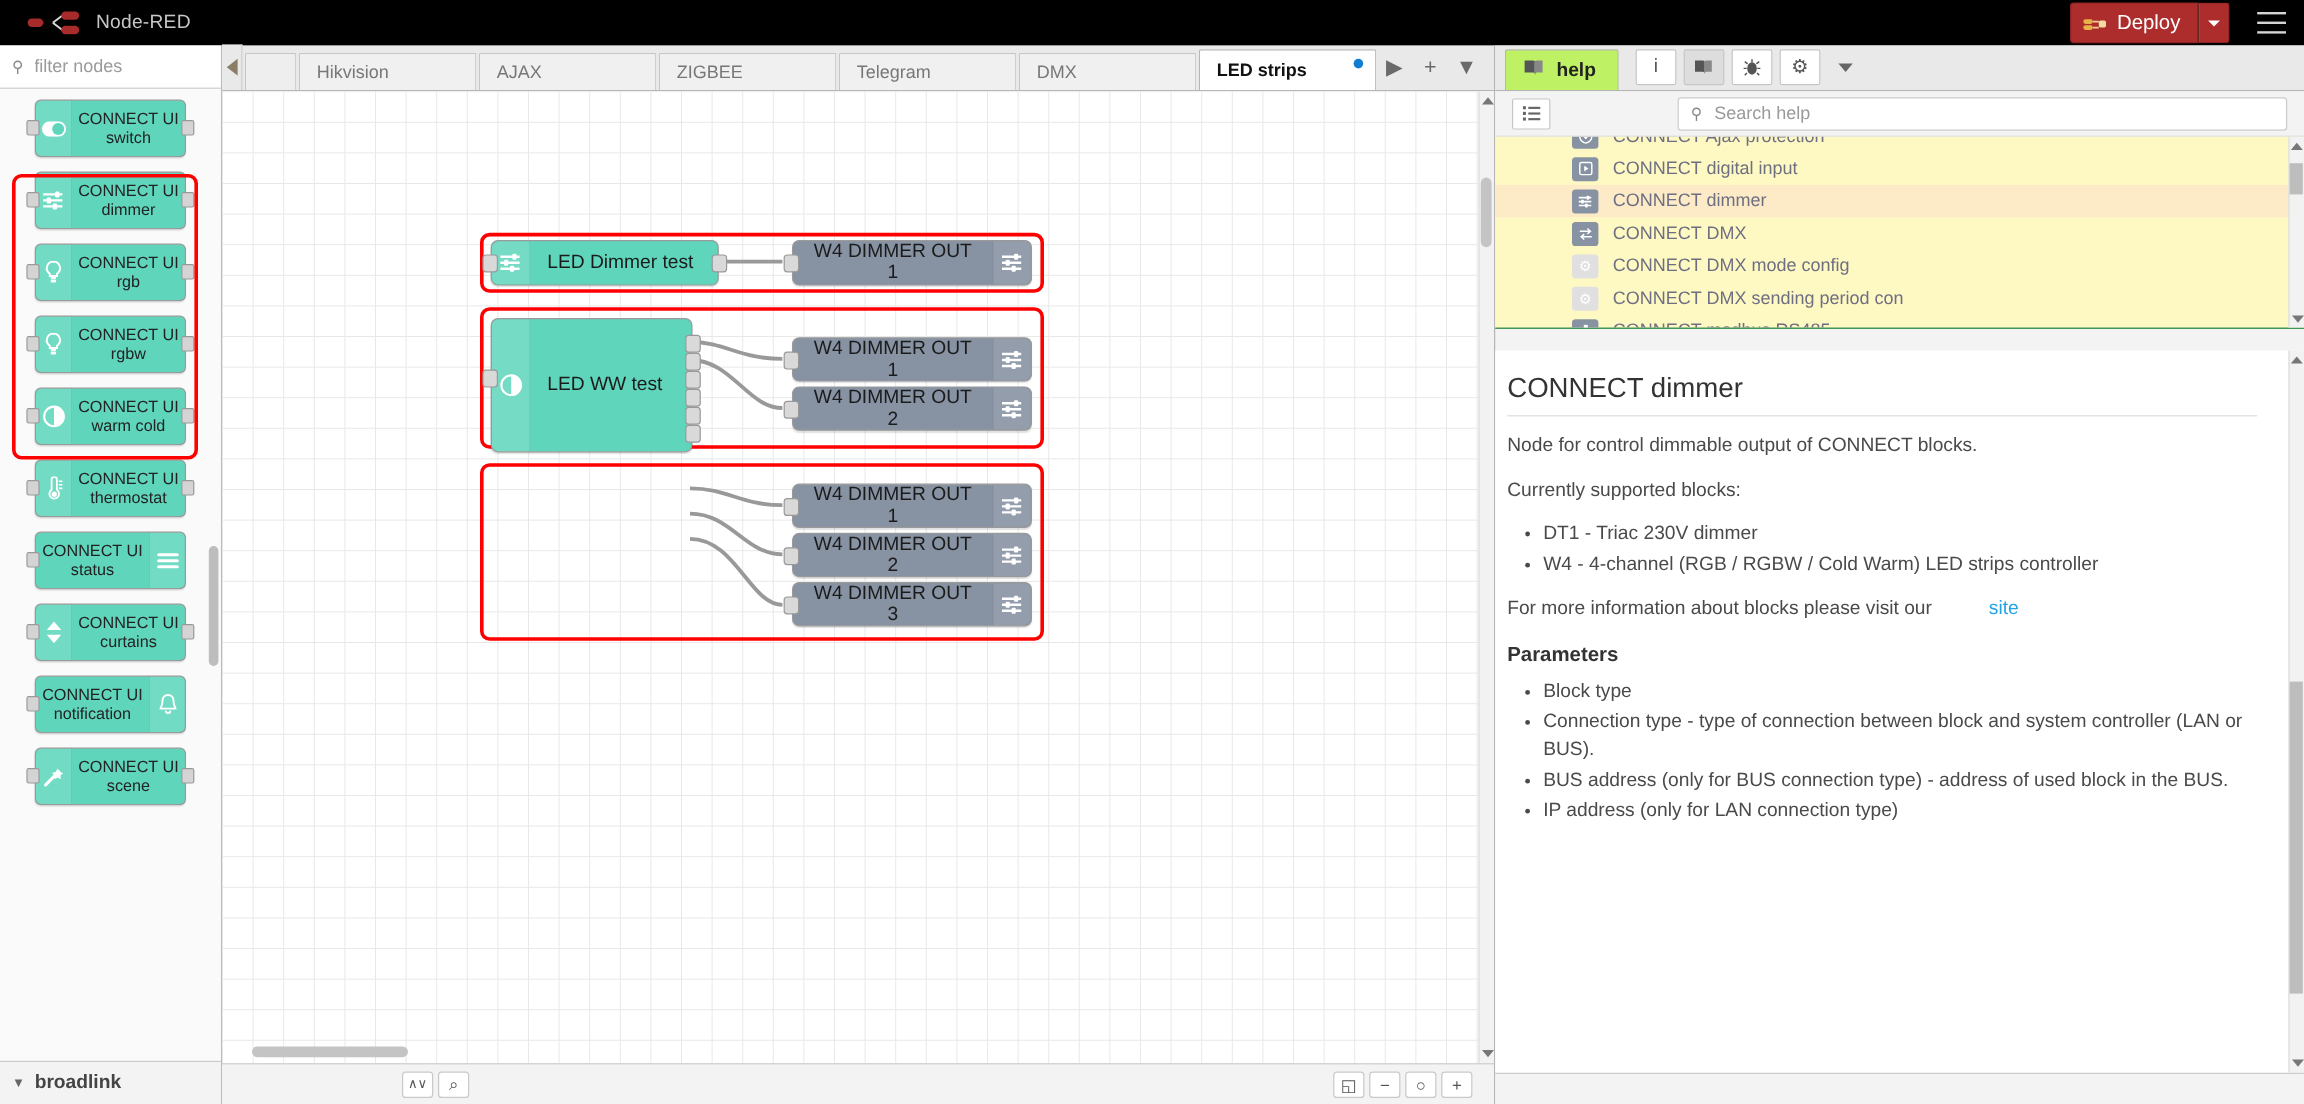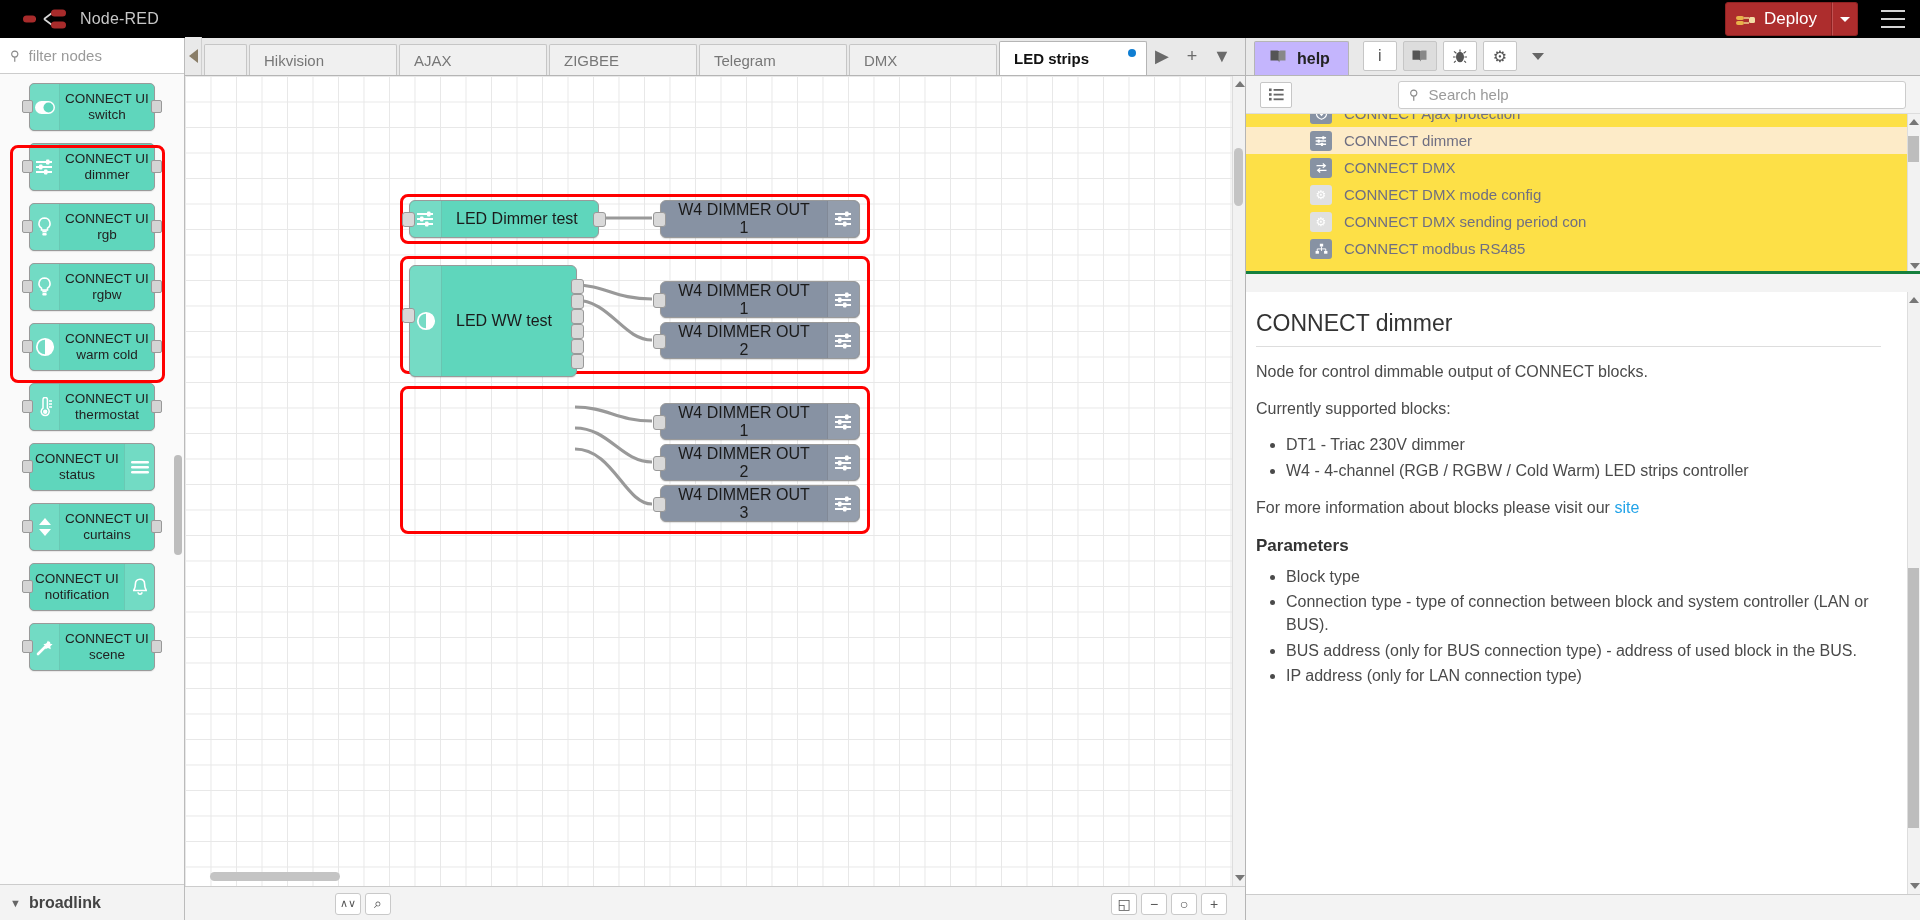--- a/index.html
+++ b/index.html
@@ -173,21 +173,21 @@
   #footer-right { display:flex; align-items:center; margin-left:auto; margin-right:14px; }
 
   
   #rsidebar {
     position:absolute; left:1245px; top:38px; width:675px; height:882px;
     background:#f3f3f3; border-left:1px solid #b5b5b5;
   }
   #rs-tabs { height:38px; background:#e9e9e9; display:flex; align-items:flex-end;
     border-bottom:1px solid #b5b5b5; }
   #rs-tab-help {
-    height:34px; background:#c4b5fd; border:1px solid #b5b5b5; border-bottom:0;
+    height:34px; background:#bef264; border:1px solid #b5b5b5; border-bottom:0;
     border-radius:2px 2px 0 0; display:flex; align-items:center; padding:0 18px 0 14px;
     font-weight:bold; font-size:16px; color:#222; cursor:pointer; margin-left:8px;
   }
   #rs-tab-help .bi { margin-right:10px; }
   #rs-icons { display:flex; align-items:center; height:38px; margin-left:14px; }
   .rs-icon { width:34px; height:30px; border:1px solid #c6c6c6; background:#fff;
     display:flex; align-items:center; justify-content:center; margin-right:6px;
     color:#555; font-size:16px; cursor:pointer; border-radius:2px; }
   .rs-icon.active { background:#ddd; }
   #rs-caret { width:30px; height:30px; display:flex; align-items:center; justify-content:center;
@@ -202,22 +202,22 @@
   #help-search {
     margin-left:106px; flex:1; height:28px; background:#fff; border:1px solid #ccc;
     border-radius:3px; display:flex; align-items:center; padding:0 10px;
   }
   #help-search .sg { color:#888; font-size:13px; margin-right:8px; }
   #help-search input { border:0; outline:0; font-size:15px; color:#555; width:100%;
     font-family:"Liberation Sans", sans-serif; }
   #help-search input::placeholder { color:#9a9a9a; }
 
   #help-nodelist {
-    position:relative; height:160px; background:#fde047; overflow:hidden;
-    border-bottom:3px solid #15803d;
+    position:relative; height:160px; background:#fef9c3; overflow:hidden;
+    border-bottom:1px solid #15803d;
   }
   .hn-row { display:flex; align-items:center; height:27px; padding-left:64px; font-size:15px;
     color:#6f6f82; cursor:pointer; }
   .hn-row.active { background:#fdebc8; }
   .hn-ic { width:22px; height:20px; border-radius:3px; background:#8792a3;
     display:flex; align-items:center; justify-content:center; margin-right:12px;
     color:#fff; font-size:12px; flex:0 0 auto; }
   .hn-ic.pale { background:#e0e0e0; color:#fff; }
   #hn-vtrack { position:absolute; right:0; top:0; width:13px; height:160px; background:#f2f2f2;
     border-left:1px solid #ddd; }
@@ -226,21 +226,21 @@
   #help-body {
     position:absolute; left:0; top:254px; width:675px; bottom:26px; background:#fff;
     padding:14px 40px 0 10px; overflow:hidden;
   }
   #help-body h2 { font-size:23px; font-weight:normal; color:#333; margin:4px 0 2px 0;
     padding-bottom:9px; border-bottom:1px solid #ddd; }
   #help-body p { font-size:16px; line-height:1.42; color:#4a4a4a; margin:14px 0; }
   #help-body h3 { font-size:17px; color:#333; margin:16px 0 10px 0; }
   #help-body ul { margin:6px 0 14px 0; padding-left:30px; }
   #help-body li { font-size:16px; line-height:1.42; color:#4a4a4a; margin-bottom:3px; }
-  #help-body a { color:#22a3e8; text-decoration:none; }
+  #help-body a { color:#22a3e8; text-decoration:none;margin-left:43px; }
   #help-vtrack { position:absolute; right:0; top:254px; width:13px; bottom:26px; background:#f2f2f2;
     border-left:1px solid #ddd; }
   #help-thumb { position:absolute; right:1px; top:276px; width:11px; height:260px; background:#bdbdbd; }
   #rs-footer { position:absolute; left:0; bottom:0; width:675px; height:26px; background:#f3f3f3;
     border-top:1px solid #ccc; }
   .arwg { width:0;height:0;border-left:5px solid transparent;border-right:5px solid transparent; }
 </style>
 </head>
 <body>
 
@@ -717,20 +717,29 @@
 
   <div id="help-nodelist">
     <div class="hn-row" style="margin-top:-14px;">
       <span class="hn-ic">
         <svg width="13" height="13" viewBox="0 0 14 14">
             <path d="M7 1 L12.4 3 V7.2 C12.4 10.2 9.9 12.3 7 13.2 C4.1 12.3 1.6 10.2 1.6 7.2 V3 Z" fill="none" stroke="#fff" stroke-width="1.3"></path>
             <path d="M4.6 6.2 L7 9 L9.4 6.2" fill="none" stroke="#fff" stroke-width="1.3"></path>
           </svg>
       </span>
       <span>CONNECT Ajax protection</span>
+    </div>
+    <div class="hn-row">
+      <span class="hn-ic">
+        <svg width="13" height="13" viewBox="0 0 14 14">
+            <rect x="1.6" y="1.6" width="10.8" height="10.8" rx="1.5" fill="none" stroke="#fff" stroke-width="1.3"></rect>
+            <path d="M5.6 4.4 L9.4 7 L5.6 9.6 Z" fill="#fff"></path>
+          </svg>
+      </span>
+      <span>CONNECT digital input</span>
     </div>
     <div class="hn-row active">
       <span class="hn-ic">
         <svg width="13" height="12" viewBox="0 0 20 18">
             <g stroke="#fff" stroke-width="2.2" fill="none">
               <path d="M1 4h16M1 9h16M1 14h16"></path>
             </g>
             <g fill="#fff">
               <rect x="11" y="1.5" width="3.5" height="5" rx="1"></rect>
               <rect x="4" y="6.5" width="3.5" height="5" rx="1"></rect>

